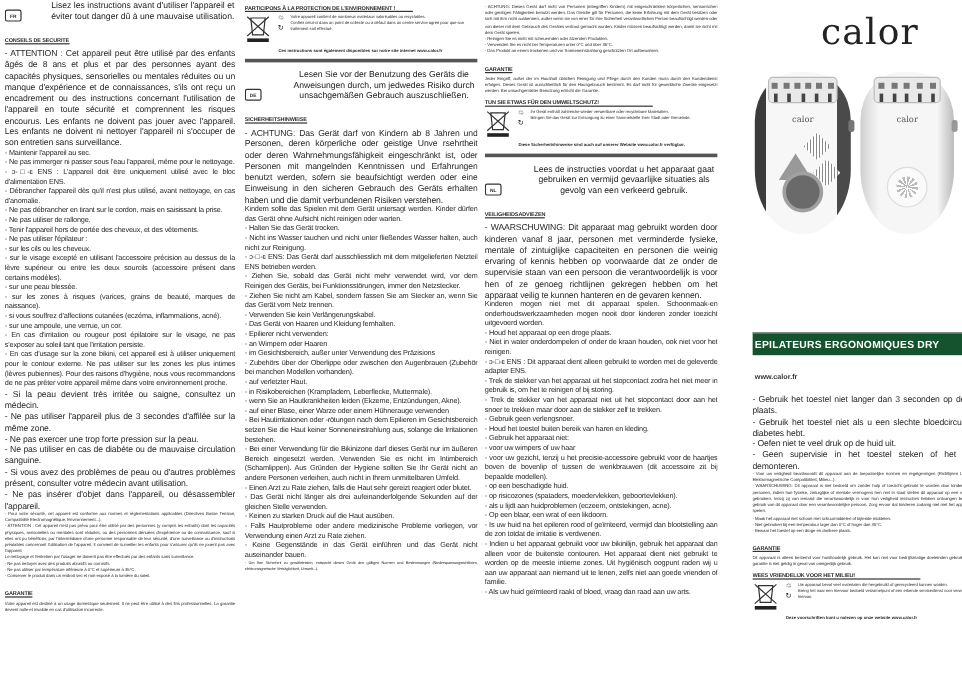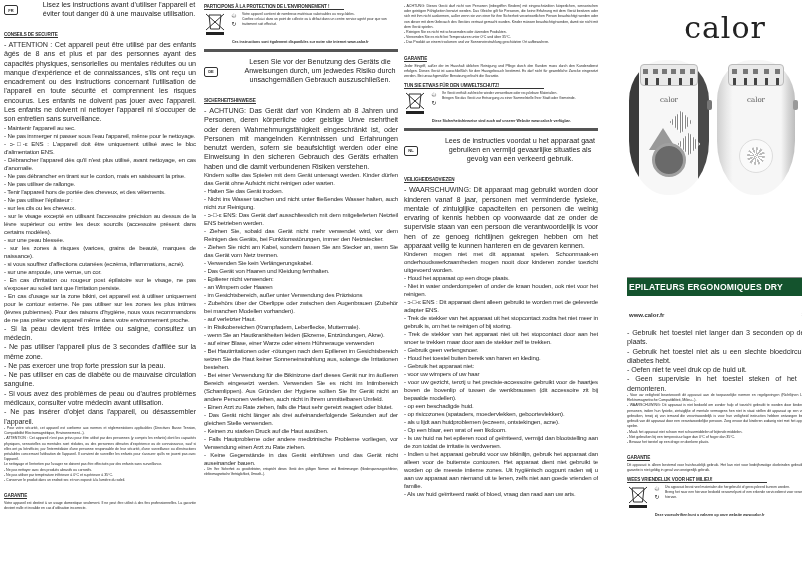--- a/index.html
+++ b/index.html
@@ -3,21 +3,21 @@
 <meta charset="utf-8">
 <style>
 *{box-sizing:border-box;margin:0;padding:0}
 html,body{width:802px;height:567px;overflow:hidden;background:#fff}
 body{font-family:"Liberation Sans",sans-serif;color:#2a2a2a;position:relative}
 .col{position:absolute;top:0;height:567px;overflow:hidden}
 .c1{left:4px;width:192px}
 .c2{left:204px;width:194px}
 .c3{left:404px;width:194px}
 .c4{left:627px;width:196px}
-.lang-head{display:flex;align-items:center;gap:24px;margin-bottom:4px}
+.lang-head{display:flex;align-items:flex-end;gap:24px;margin-bottom:4px}
 .lang-box{flex:0 0 auto;width:14px;height:10px;border:1px solid #333;border-radius:2px;font-size:4px;font-weight:bold;display:flex;align-items:center;justify-content:center;margin-top:2px}
 .lang-title{flex:1;text-align:center;font-size:7.2px;line-height:9px;color:#222}
 .sec-title{font-size:4.6px;font-weight:bold;text-transform:uppercase;border-bottom:0.6px solid #333;display:inline-block;letter-spacing:-0.1px;margin:2px 0 2px}
 .sec-title.wide{display:block;width:140px}
 .p{font-size:6.1px;line-height:8px;text-align:justify;letter-spacing:-0.15px}
 .p.big{font-size:7.2px;line-height:9.3px;letter-spacing:-0.1px}
 .p.tiny{font-size:3.6px;line-height:5.2px;letter-spacing:-0.05px}
 .p.tiny2{font-size:3.3px;line-height:5px}
 .bold{font-weight:normal}
 .divbar{height:3px;background:#555;margin:5px 0 5px}
@@ -77,21 +77,21 @@
       <div class="p ">- si vous souffrez d'affections cutanées (eczéma, inflammations, acné).</div>
       <div class="p ">- sur une ampoule, une verrue, un cor.</div>
       <div class="p ">- En cas d'irritation ou rougeur post épilatoire sur le visage, ne pas s'exposer au soleil tant que l'irritation persiste.</div>
       <div class="p ">- En cas d'usage sur la zone bikini, cet appareil est à utiliser uniquement pour le contour externe. Ne pas utiliser sur les zones les plus intimes (lèvres pubiennes). Pour des raisons d'hygiène, nous vous recommandons de ne pas prêter votre appareil même dans votre environnement proche.</div>
     </div>
   <div id="fr-items-big">
       <div class="p big">- Si la peau devient très irritée ou saigne, consultez un médecin.</div>
       <div class="p big">- Ne pas utiliser l'appareil plus de 3 secondes d'affilée sur la même zone.</div>
       <div class="p big">- Ne pas exercer une trop forte pression sur la peau.</div>
       <div class="p big">- Ne pas utiliser en cas de diabète ou de mauvaise circulation sanguine.</div>
-      <div class="p big">- Si vous avez des problèmes de peau ou d'autres problèmes médicaux, consulter votre médecin avant utilisation.</div>
+      <div class="p big">- Si vous avez des problèmes de peau ou d'autres problèmes présent, consulter votre médecin avant utilisation.</div>
       <div class="p big">- Ne pas insérer d'objet dans l'appareil, ou désassembler l'appareil.</div>
     </div>
   <div id="fr-small">
       <div class="p tiny">- Pour votre sécurité, cet appareil est conforme aux normes et réglementations applicables (Directives Basse Tension, Compatibilité Electromagnétique, Environnement...).</div>
       <div class="p tiny">- ATTENTION : Cet appareil n'est pas prévu pour être utilisé par des personnes (y compris les enfants) dont les capacités physiques, sensorielles ou mentales sont réduites, ou des personnes dénuées d'expérience ou de connaissance, sauf si elles ont pu bénéficier, par l'intermédiaire d'une personne responsable de leur sécurité, d'une surveillance ou d'instructions préalables concernant l'utilisation de l'appareil. Il convient de surveiller les enfants pour s'assurer qu'ils ne jouent pas avec l'appareil.</div>
       <div class="p tiny">Le nettoyage et l'entretien par l'usager ne doivent pas être effectués par des enfants sans surveillance.</div>
       <div class="p tiny">- Ne pas nettoyer avec des produits abrasifs ou corrosifs.</div>
       <div class="p tiny">- Ne pas utiliser par température inférieure à 0°C et supérieure à 35°C.</div>
       <div class="p tiny">- Conserver le produit dans un endroit sec et non exposé à la lumière du soleil.</div>
     </div>

